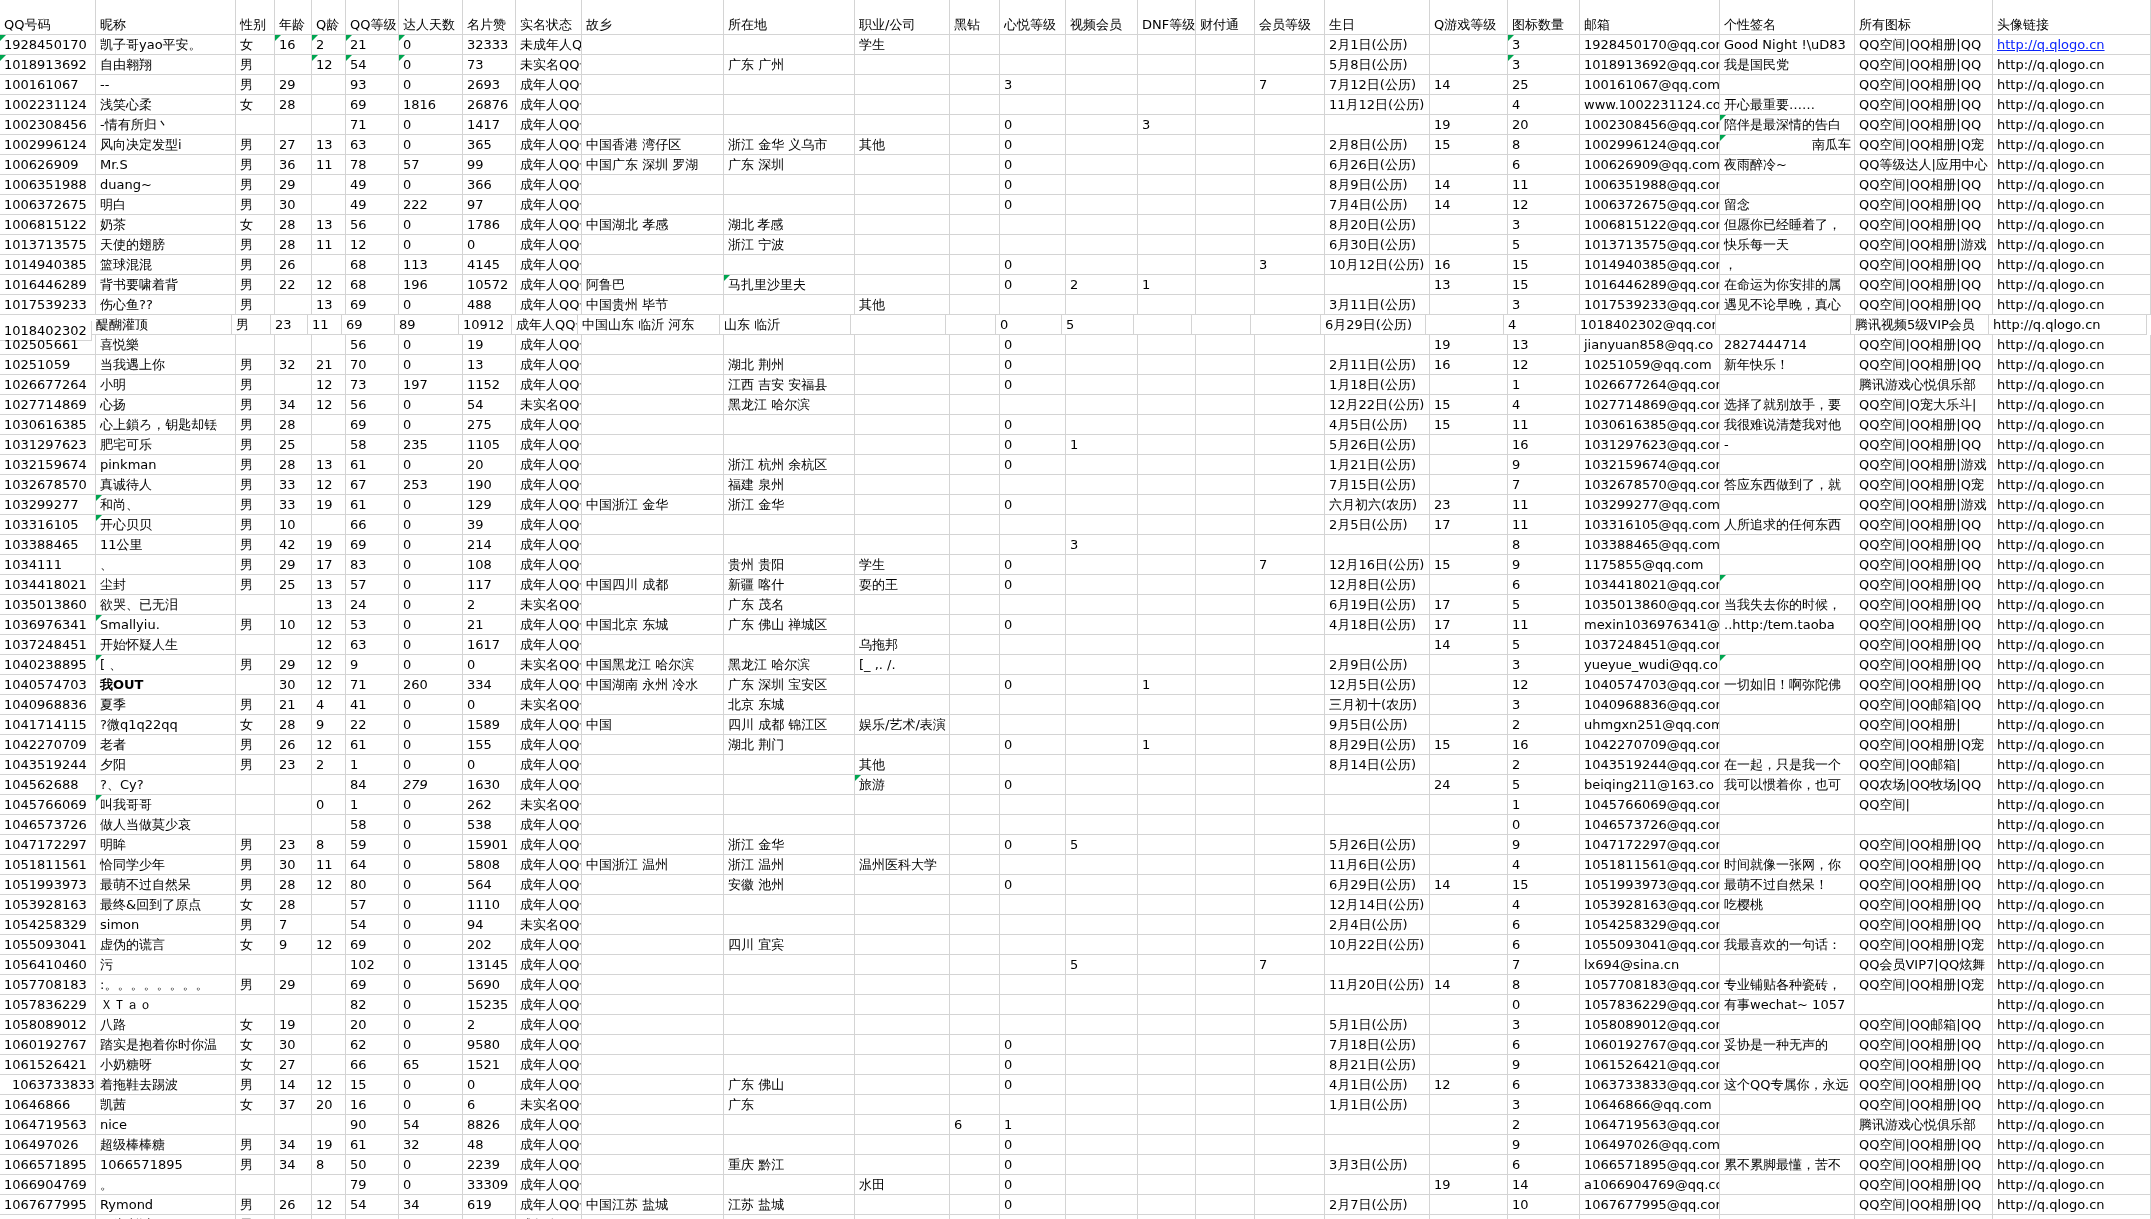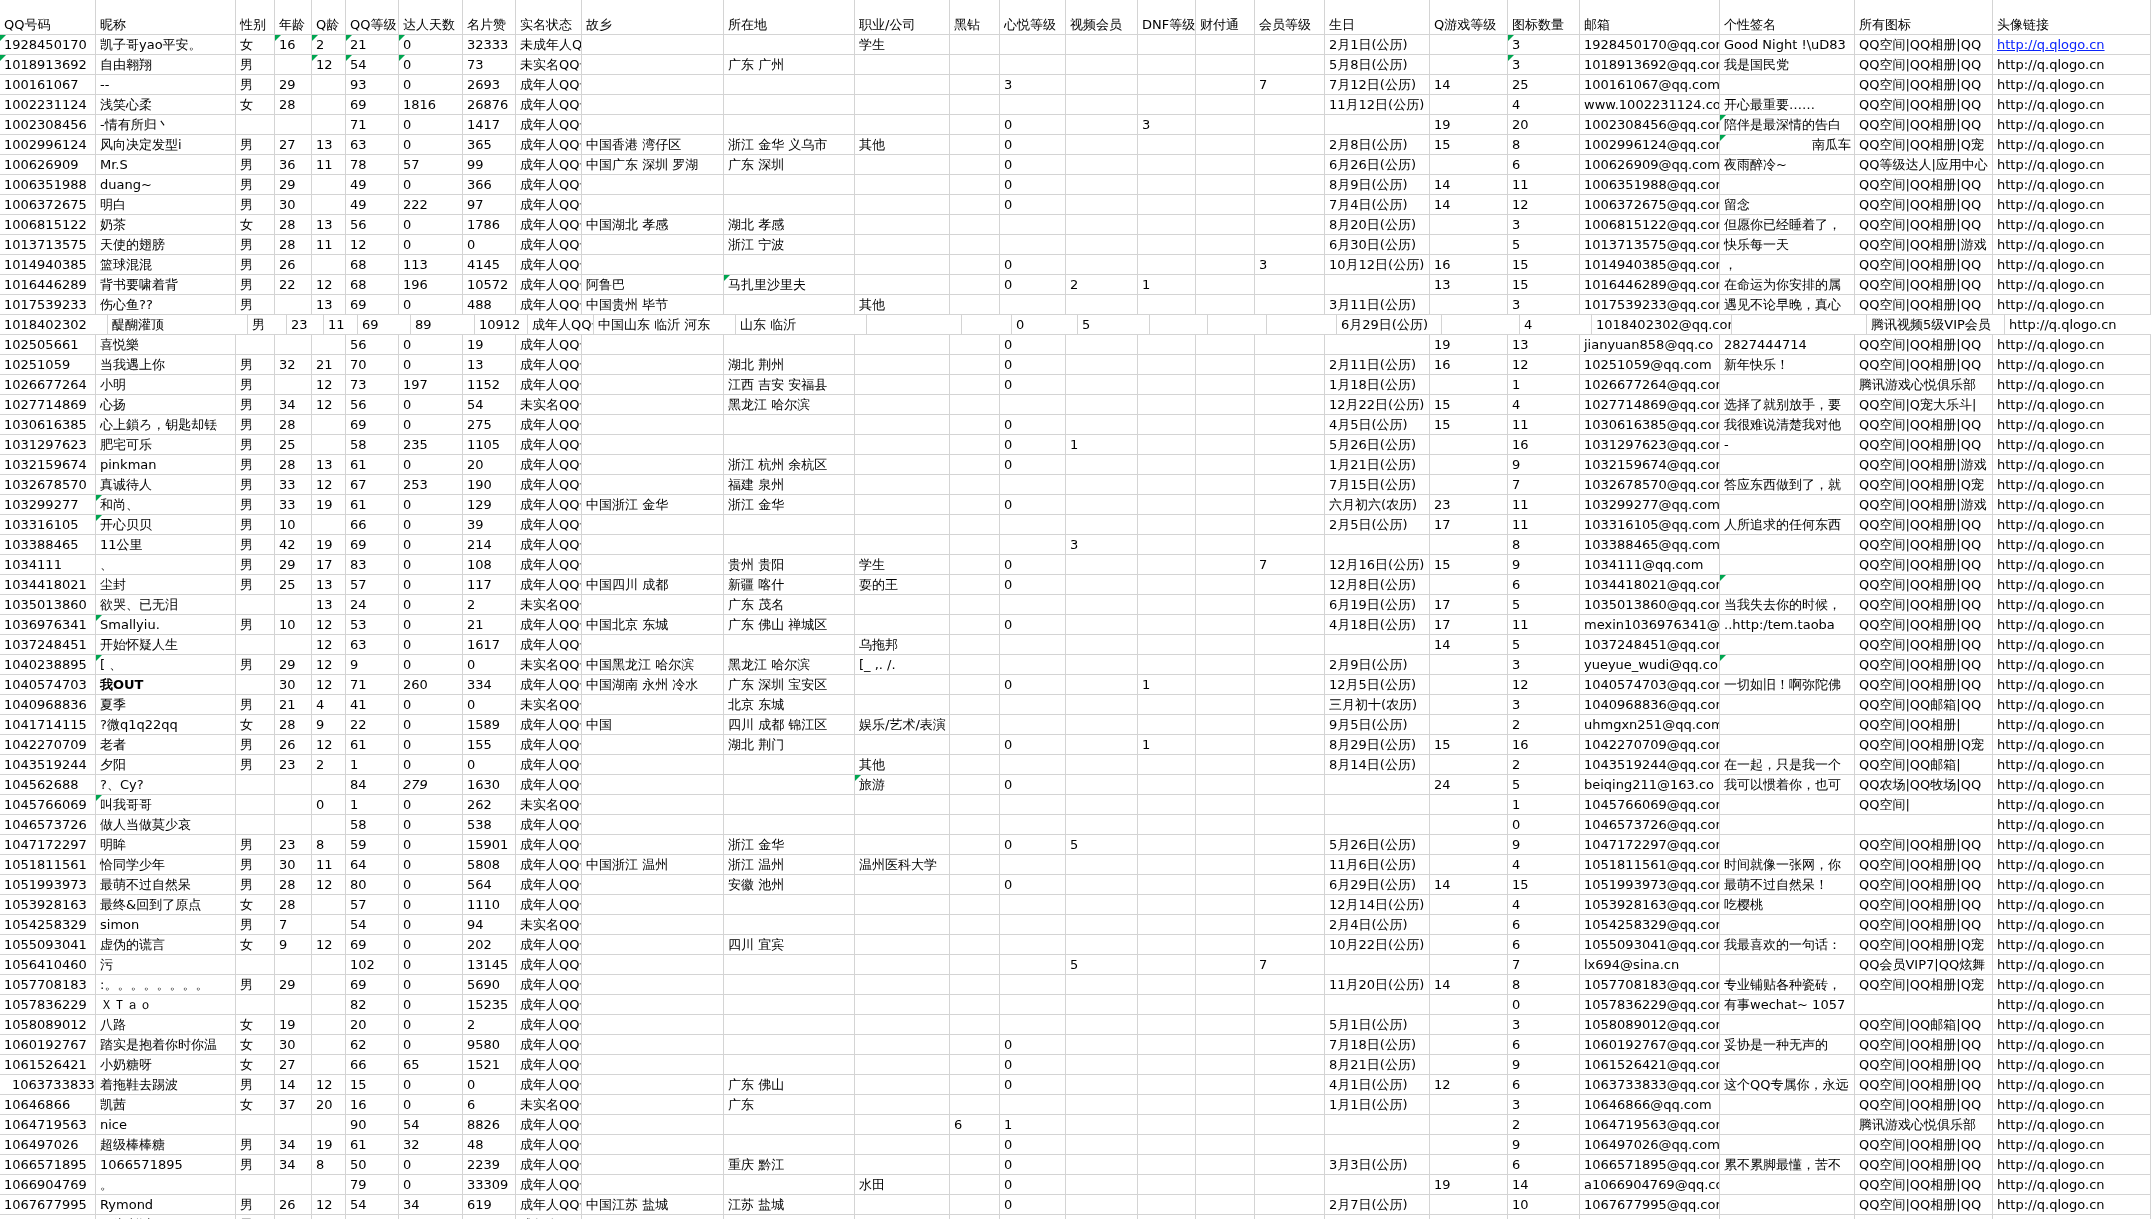--- a/index.html
+++ b/index.html
@@ -317,21 +317,21 @@
       <div class="cell" style="width: 96px;">1006815122</div>
       <div class="cell" style="width: 140px;">奶茶</div>
       <div class="cell" style="width: 39px;">女</div>
       <div class="cell" style="width: 37px;">28</div>
       <div class="cell" style="width: 34px;">13</div>
       <div class="cell" style="width: 53px;">56</div>
       <div class="cell" style="width: 64px;">0</div>
       <div class="cell" style="width: 53px;">1786</div>
       <div class="cell" style="width: 66px;">成年人QQ号</div>
       <div class="cell" style="width: 142px;">中国湖北 孝感</div>
-      <div class="cell" style="width: 131px;">湖北 孝感</div>
+      <div class="cell" style="width: 131px; font-family: Liberation Serif, serif;">湖北 孝感</div>
       <div class="cell" style="width: 95px;"></div>
       <div class="cell" style="width: 50px;"></div>
       <div class="cell" style="width: 66px;"></div>
       <div class="cell" style="width: 72px;"></div>
       <div class="cell" style="width: 58px;"></div>
       <div class="cell" style="width: 59px;"></div>
       <div class="cell" style="width: 70px;"></div>
       <div class="cell" style="width: 105px;">8月20日(公历)</div>
       <div class="cell" style="width: 78px;"></div>
       <div class="cell" style="width: 72px;">3</div>
@@ -442,21 +442,21 @@
       <div class="cell" style="width: 70px;"></div>
       <div class="cell" style="width: 105px;">3月11日(公历)</div>
       <div class="cell" style="width: 78px;"></div>
       <div class="cell" style="width: 72px;">3</div>
       <div class="cell" style="width: 140px;">1017539233@qq.com</div>
       <div class="cell" style="width: 135px;">遇见不论早晚，真心</div>
       <div class="cell" style="width: 138px;">QQ空间|QQ相册|QQ</div>
       <div class="cell" style="width: 158px;">http://q.qlogo.cn</div>
     </div>
     <div class="row">
-      <div class="cell" style="width: 108px;">1018402302</div>
+      <div class="cell" style="width: 92px; margin-top: 6px;">1018402302</div>
       <div class="cell" style="width: 140px;">醍醐灌顶</div>
       <div class="cell" style="width: 39px;">男</div>
       <div class="cell" style="width: 37px;">23</div>
       <div class="cell" style="width: 34px;">11</div>
       <div class="cell" style="width: 53px;">69</div>
       <div class="cell" style="width: 64px;">89</div>
       <div class="cell" style="width: 53px;">10912</div>
       <div class="cell" style="width: 66px;">成年人QQ号</div>
       <div class="cell" style="width: 142px;">中国山东 临沂 河东</div>
       <div class="cell" style="width: 131px;">山东 临沂</div>
@@ -787,21 +787,21 @@
       <div class="cell" style="width: 95px;">学生</div>
       <div class="cell" style="width: 50px;"></div>
       <div class="cell" style="width: 66px;">0</div>
       <div class="cell" style="width: 72px;"></div>
       <div class="cell" style="width: 58px;"></div>
       <div class="cell" style="width: 59px;"></div>
       <div class="cell" style="width: 70px;">7</div>
       <div class="cell" style="width: 105px;">12月16日(公历)</div>
       <div class="cell" style="width: 78px;">15</div>
       <div class="cell" style="width: 72px;">9</div>
-      <div class="cell" style="width: 140px;">1034111@qq.com</div>
+      <div class="cell" style="width: 140px;">1175855@qq.com</div>
       <div class="cell" style="width: 135px;"></div>
       <div class="cell" style="width: 138px;">QQ空间|QQ相册|QQ</div>
       <div class="cell" style="width: 158px;">http://q.qlogo.cn</div>
     </div>
     <div class="row">
       <div class="cell" style="width: 96px;">1034418021</div>
       <div class="cell" style="width: 140px;">尘封</div>
       <div class="cell" style="width: 39px;">男</div>
       <div class="cell" style="width: 37px;">25</div>
       <div class="cell" style="width: 34px;">13</div>

